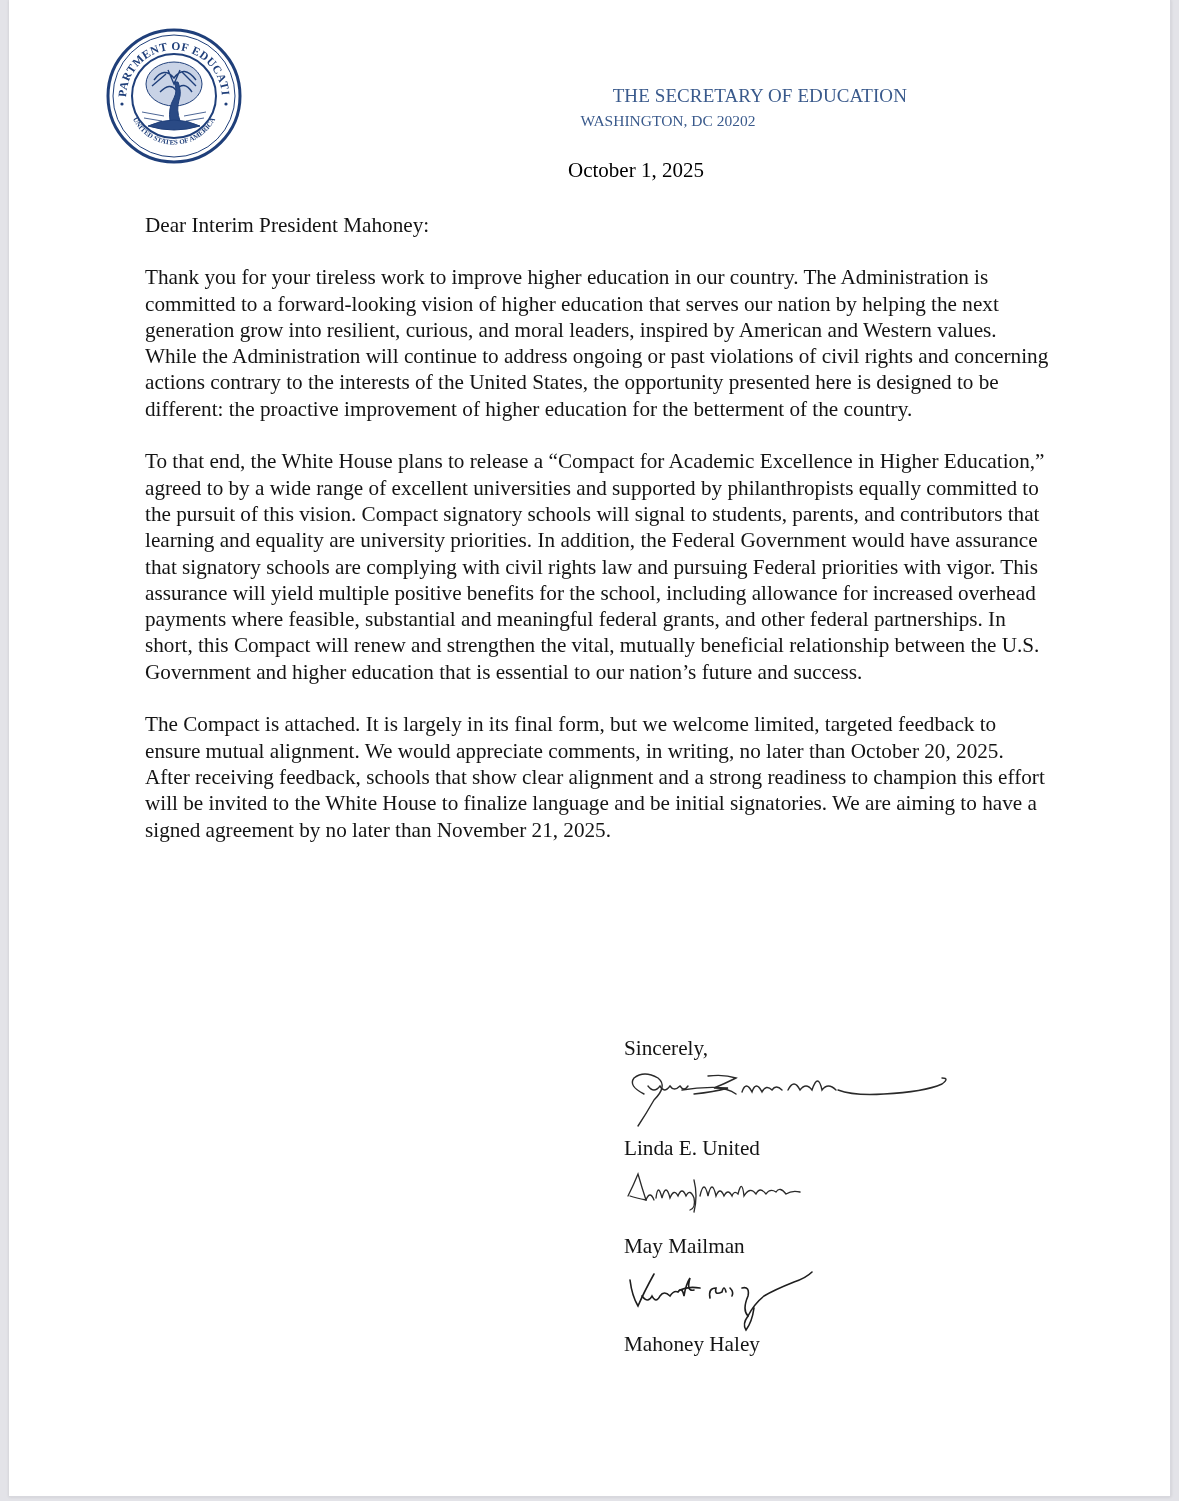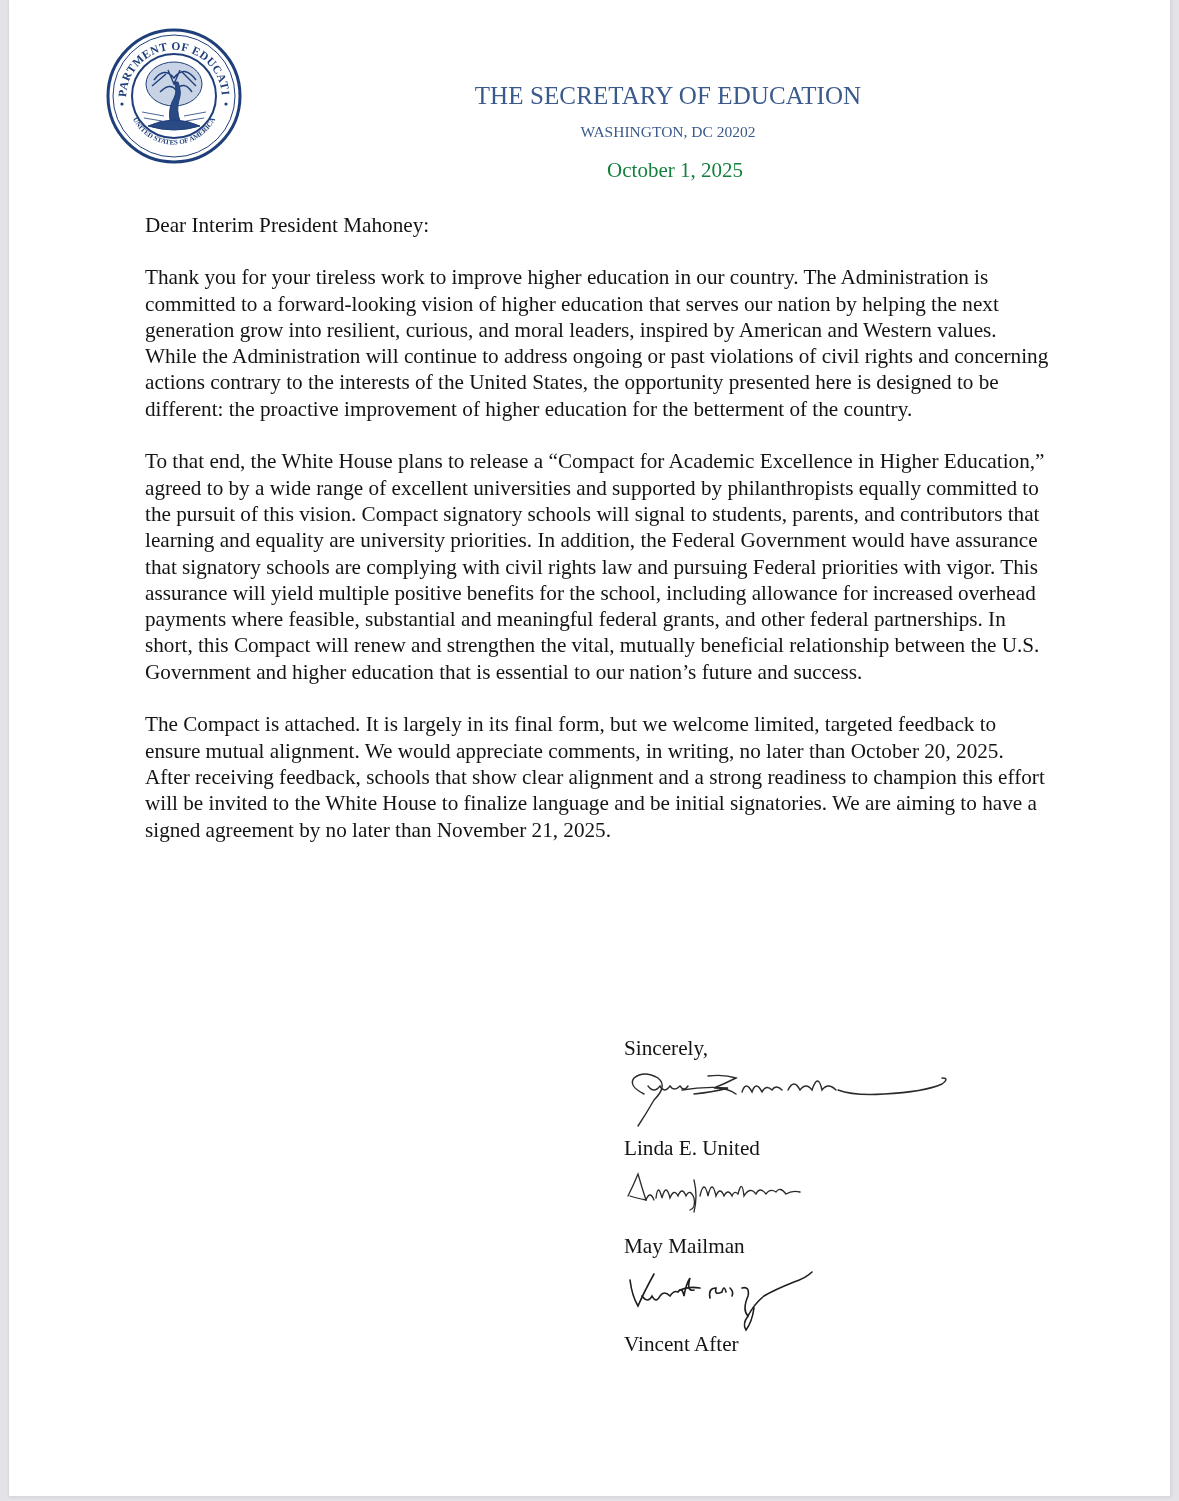--- a/index.html
+++ b/index.html
@@ -18,25 +18,25 @@
       border-bottom: 1px solid #d8d8de;
     }
     .seal {
       position: absolute; left: 95px; top: 26px;
       width: 140px; height: 140px;
     }
     .letterhead {
       position: absolute; left: 420px; top: 84px; width: 478px;
       text-align: center; color: #3a5a8c;
     }
-    .letterhead .title { font-size: 25px; letter-spacing: 0.1px; line-height: 24px; }
-    .letterhead .city { font-size: 15.5px; line-height: 20px; margin-top: 14px; }
+    .letterhead .title { font-size: 19px; letter-spacing: 0.1px; line-height: 24px; text-align: right; }
+    .letterhead .city { font-size: 15.5px; line-height: 20px; margin-top: 3px; }
     .date {
       position: absolute; left: 520px; top: 158px; width: 214px;
-      text-align: right; font-size: 21px; color: #15803d;
+      text-align: center; font-size: 21px; color: #000000;
     }
     .body-text {
       position: absolute; left: 136px; top: 212px; width: 905px;
       font-size: 21.2px; line-height: 26.3px; color: #141414;
     }
     .body-text p { margin: 0 0 26.3px 0; font-family: Liberation Serif, serif; }
     .salutation { margin-bottom: 26px !important; }
     .closing {
       position: absolute; left: 615px; top: 1028px; width: 400px;
       font-size: 21.2px; color: #141414;
@@ -129,16 +129,16 @@
           <path d="M6 14 Q8 30 14 40 Q20 26 30 8"></path>
           <path d="M18 30 Q24 38 28 30 Q32 38 36 30 Q40 24 46 30 Q50 24 54 26 Q58 20 60 30 Q62 18 66 12 Q62 26 70 24"></path>
           <path d="M56 24 Q64 20 76 22"></path>
           <path d="M86 32 Q84 22 92 22 Q90 30 98 26 Q100 18 102 26"></path>
           <path d="M106 22 Q110 26 108 30"></path>
           <path d="M118 22 Q126 20 124 30 Q118 44 124 50 Q130 38 140 30 Q150 24 170 16 Q182 12 188 6"></path>
           <path d="M130 42 Q128 56 122 64 Q118 58 124 50"></path>
         </g>
       </svg>
     </div>
-    <div class="line" style="top:304px;">Vincent After</div>
+    <div class="line" style="top:304px;">Mahoney Haley</div>
   </div>
 
 </div>
 
 </body></html>

